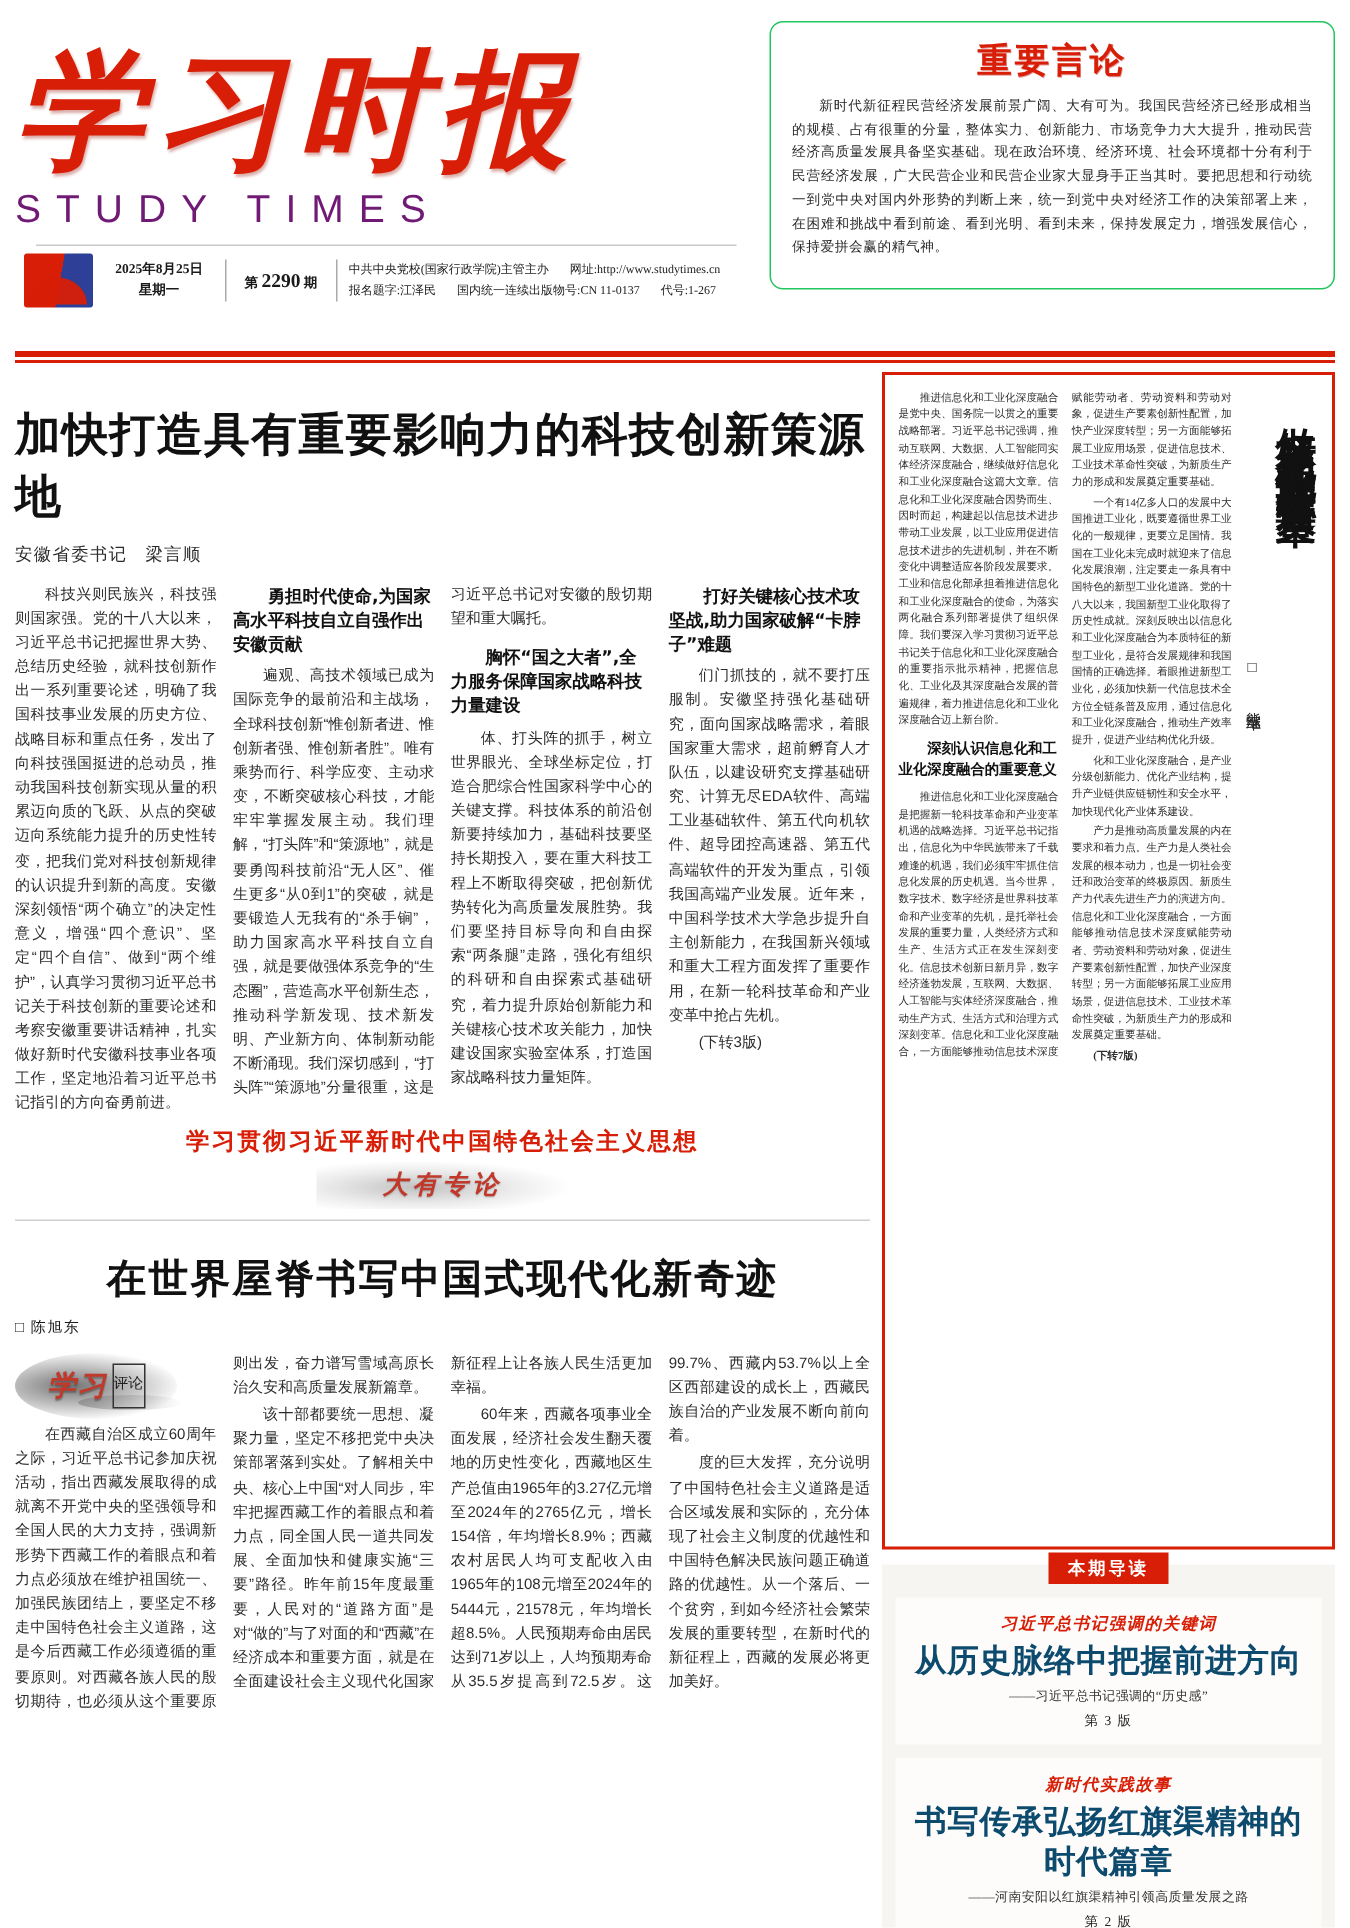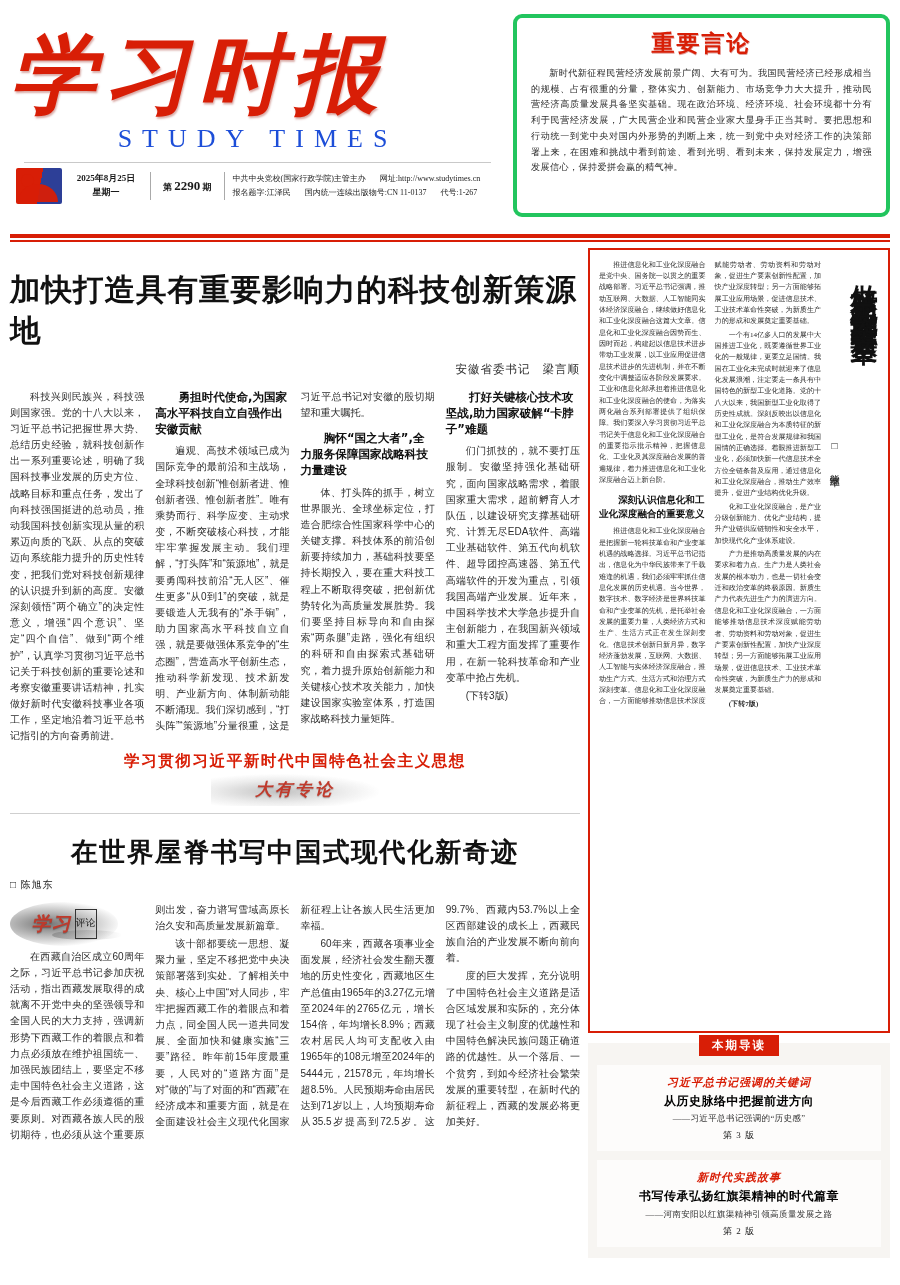--- a/index.html
+++ b/index.html
@@ -18,22 +18,22 @@
   .mast-left { width: 495px; position: relative; }
   .logo-cn {
     font-family: "DejaVu Serif", serif;
     font-size: 86px; font-weight: 700; font-style: italic;
     color: #d81e06; letter-spacing: 8px;
     text-align: left; line-height: 1.25;
     padding-top: 6px;
     text-shadow: 1px 2px 2px rgba(150,20,10,0.35);
   }
   .logo-en {
-    text-align: center; font-size: 26px; letter-spacing: 10px;
-    color: #1d4ed8; font-family: Liberation Serif, serif;
+    text-align: left; font-size: 26px; letter-spacing: 10px;
+    color: #701a75; font-family: Liberation Sans, sans-serif;
     margin-top: -4px;
   }
   .mast-rule { border-top: 1px solid #c9c9c9; margin: 8px 14px 0 14px; }
   .mast-info { display: flex; align-items: center; padding: 5px 6px 0 6px; gap: 8px; }
   .mast-emblem {
     width: 46px; height: 36px; position: relative; flex: 0 0 auto;
     background: linear-gradient(100deg,#d81e06 0 52%, #2d3f97 52% 100%);
     border-radius: 2px; overflow: hidden;
   }
   .mast-emblem:before {
@@ -47,22 +47,22 @@
   }
   .mast-date { font-size: 9px; line-height: 1.5; text-align: center; font-weight: 700; min-width: 72px;}
   .mast-sep { border-left: 1px solid #aaa; height: 28px; }
   .mast-issue { font-size: 9px; font-weight: 700; white-space: nowrap; padding: 0 4px;}
   .mast-issue b { font-size: 13px; }
   .mast-pub { font-size: 8px; line-height: 1.7; white-space: nowrap; }
   .mast-pub .sp { display: inline-block; width: 14px; }
 
   .mast-right { flex: 1; padding-left: 8px; }
   .quote-box {
-    border: 4px solid #22c55e; border-radius: 9px;
-    height: 203px; padding: 10px 14px 8px 14px; background: #fff;
+    border: 1px solid #22c55e; border-radius: 9px;
+    height: 179px; padding: 10px 14px 8px 14px; background: #fff;
   }
   .quote-title {
     text-align: center; color: #d81e06; font-size: 23px; font-weight: 700;
     font-family: "DejaVu Sans", sans-serif; letter-spacing: 2px; margin-bottom: 7px;
     text-shadow: 0.5px 0.5px 0 rgba(180,20,10,.4);
   }
   .quote-body {
     font-size: 9.1px; line-height: 1.73; text-align: justify; text-indent: 2em;
     font-family: "Liberation Serif", serif; color: #2a2a2a; letter-spacing: .4px;
   }
@@ -76,21 +76,21 @@
   .left-zone { width: 578px; position: relative; padding-right: 8px; }
   .right-zone { width: 302px; position: relative; }
 
   
   .lead-head {
     font-size: 30.5px; font-weight: 700; 
     font-family: "Liberation Serif", serif; letter-spacing: 1px;
     padding: 22px 0 10px 0; color: #111;
   }
   .lead-byline {
-    text-align: right; font-size: 11.5px; letter-spacing: 1px;
+    text-align: left; font-size: 11.5px; letter-spacing: 1px;
     padding-bottom: 12px; font-family: "Liberation Serif", serif; color:#2b2b2b;
   }
   .lead-byline .gap { display:inline-block; width: 12px; }
 
   .cols-4 { column-count: 4; column-gap: 11px; column-rule: none; }
   .cols-4 p, .cols-5 p {
     font-size: 10px; line-height: 1.62; text-align: justify; text-indent: 2em;
     color: #2c2c2c; margin-bottom: 2px; letter-spacing: 0px;
     font-family: Liberation Sans, sans-serif;
   }
@@ -198,21 +198,21 @@
     transform: translate(-50%,-8px);
   }
   .guide-item {
     background: #fdfcfb; padding: 10px 7px 9px 7px; margin-top: 9px; text-align: center;
   }
   .gi-kicker {
     color: #d81e06; font-size: 11px; font-weight: 700; letter-spacing: 1px;
     font-family: "DejaVu Serif", serif; font-style: italic; margin-bottom: 4px;
   }
   .gi-title {
-    font-size: 12px; font-weight: 700; letter-spacing: .5px; color: #000000;
+    font-size: 21px; font-weight: 700; letter-spacing: .5px; color: #0c4a6e;
     font-family: Liberation Sans, sans-serif; line-height:1.3;
   }
   .gi-sub { font-size: 8.6px; color: #333; margin-top: 4px; letter-spacing:.3px; }
   .gi-page { font-size: 9px; color: #222; margin-top: 4px; letter-spacing:1px; }
 </style>
 </head>
 <body>
 
 <div class="page">
 

